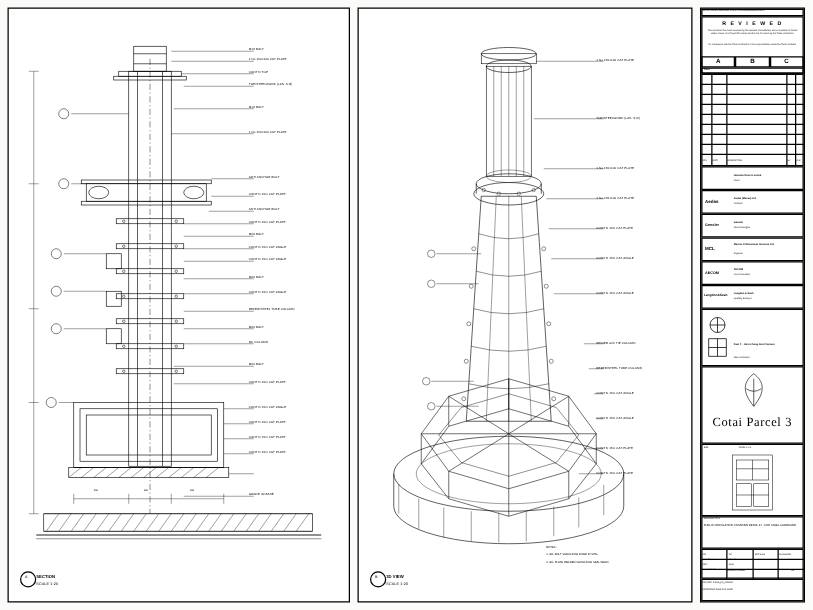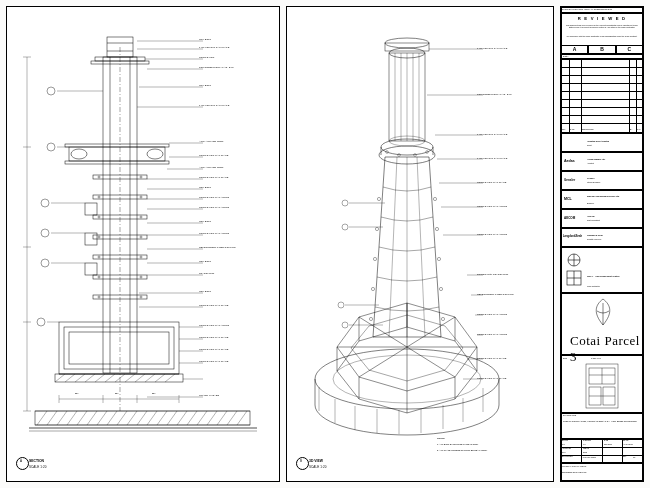--- a/index.html
+++ b/index.html
@@ -15,21 +15,21 @@
   .ln{position:absolute;background:#000;}
   .hl{height:0.5px;}
   .vl{width:0.5px;}
   svg{display:block;}
   .tb-cell{position:absolute;box-sizing:border-box;border:0.5px solid #000;}
   .tb-txt{position:absolute;font-size:2.3px;line-height:1.2;}
   .rev-hdr{font-size:4.2px;letter-spacing:1.2px;text-align:center;font-weight:bold;}
   .abc{font-size:5px;font-weight:bold;text-align:center;}
   .logo-name{position:absolute;font-size:2.3px;font-weight:bold;}
   .logo-sub{position:absolute;font-size:1.8px;line-height:1.15;}
-  .pname{position:absolute;font-family:"Liberation Serif", serif;font-size:13px;letter-spacing:.5px;}
+  .pname{position:absolute;font-family:"Liberation Serif", serif;font-size:10px;letter-spacing:.5px;}
   .dim-t{position:absolute;font-size:2px;}
   .note{position:absolute;font-size:2.2px;line-height:1.3;}
   .sectlabel{position:absolute;font-size:3.4px;font-weight:bold;}
   .circ{position:absolute;border:0.6px solid #000;border-radius:50%;}
 </style>
 </head>
 <body>
 
 <div id="sheet">
 

